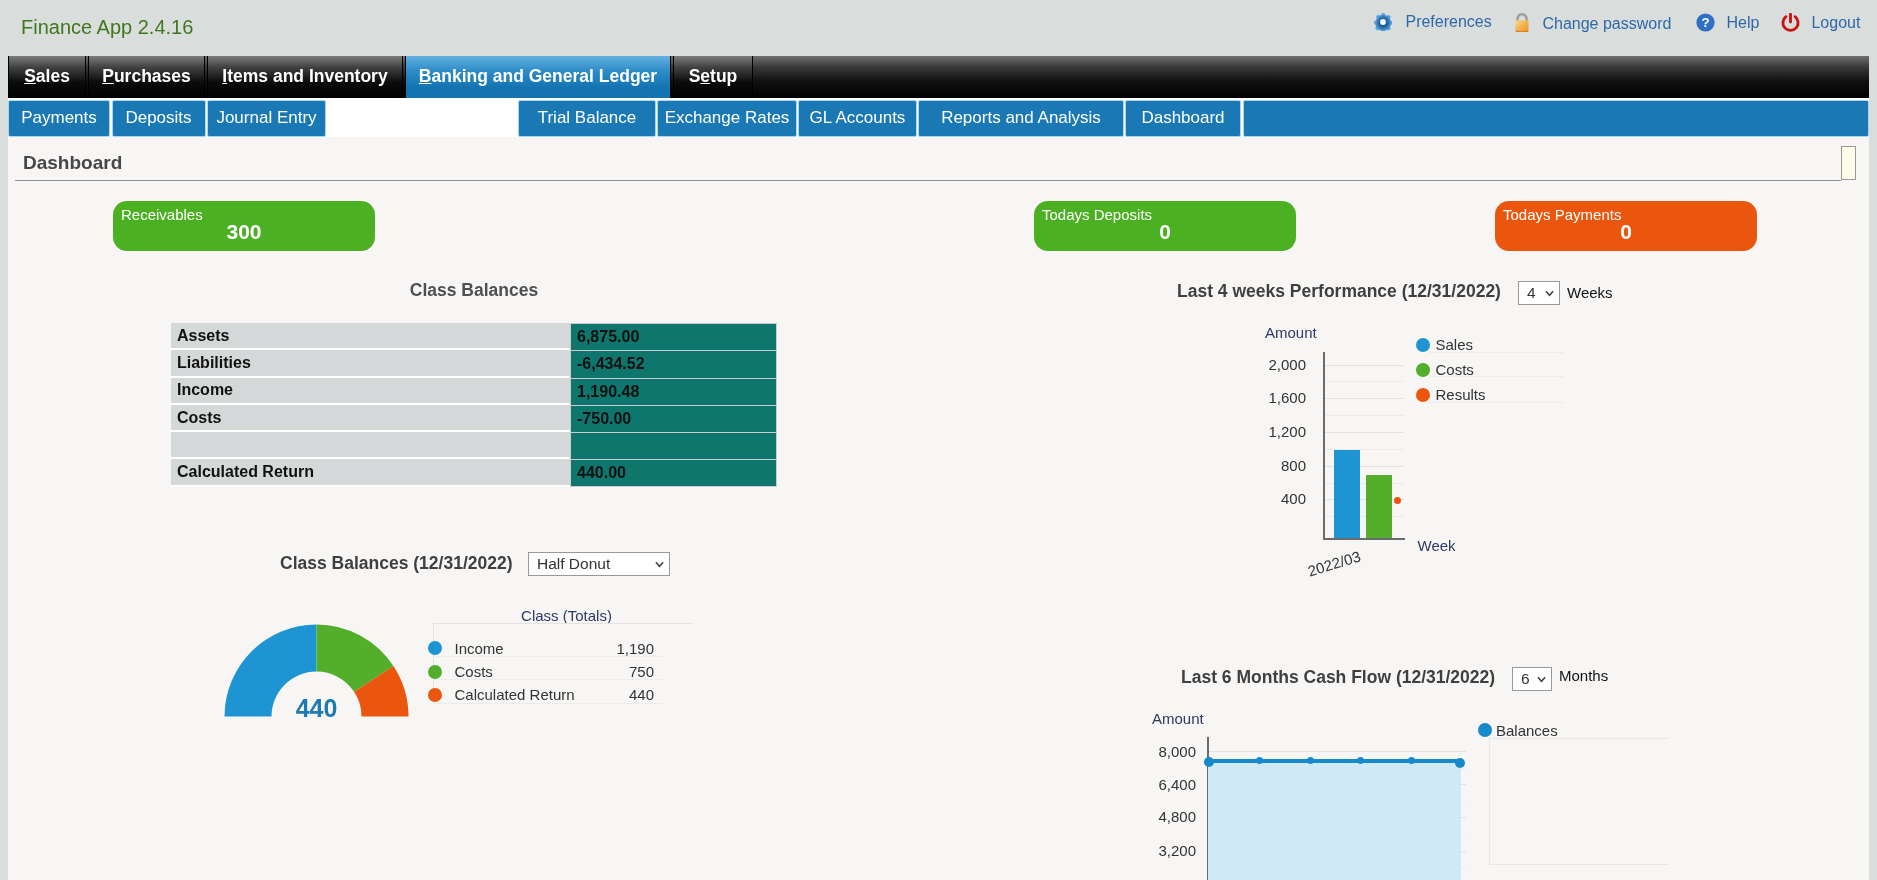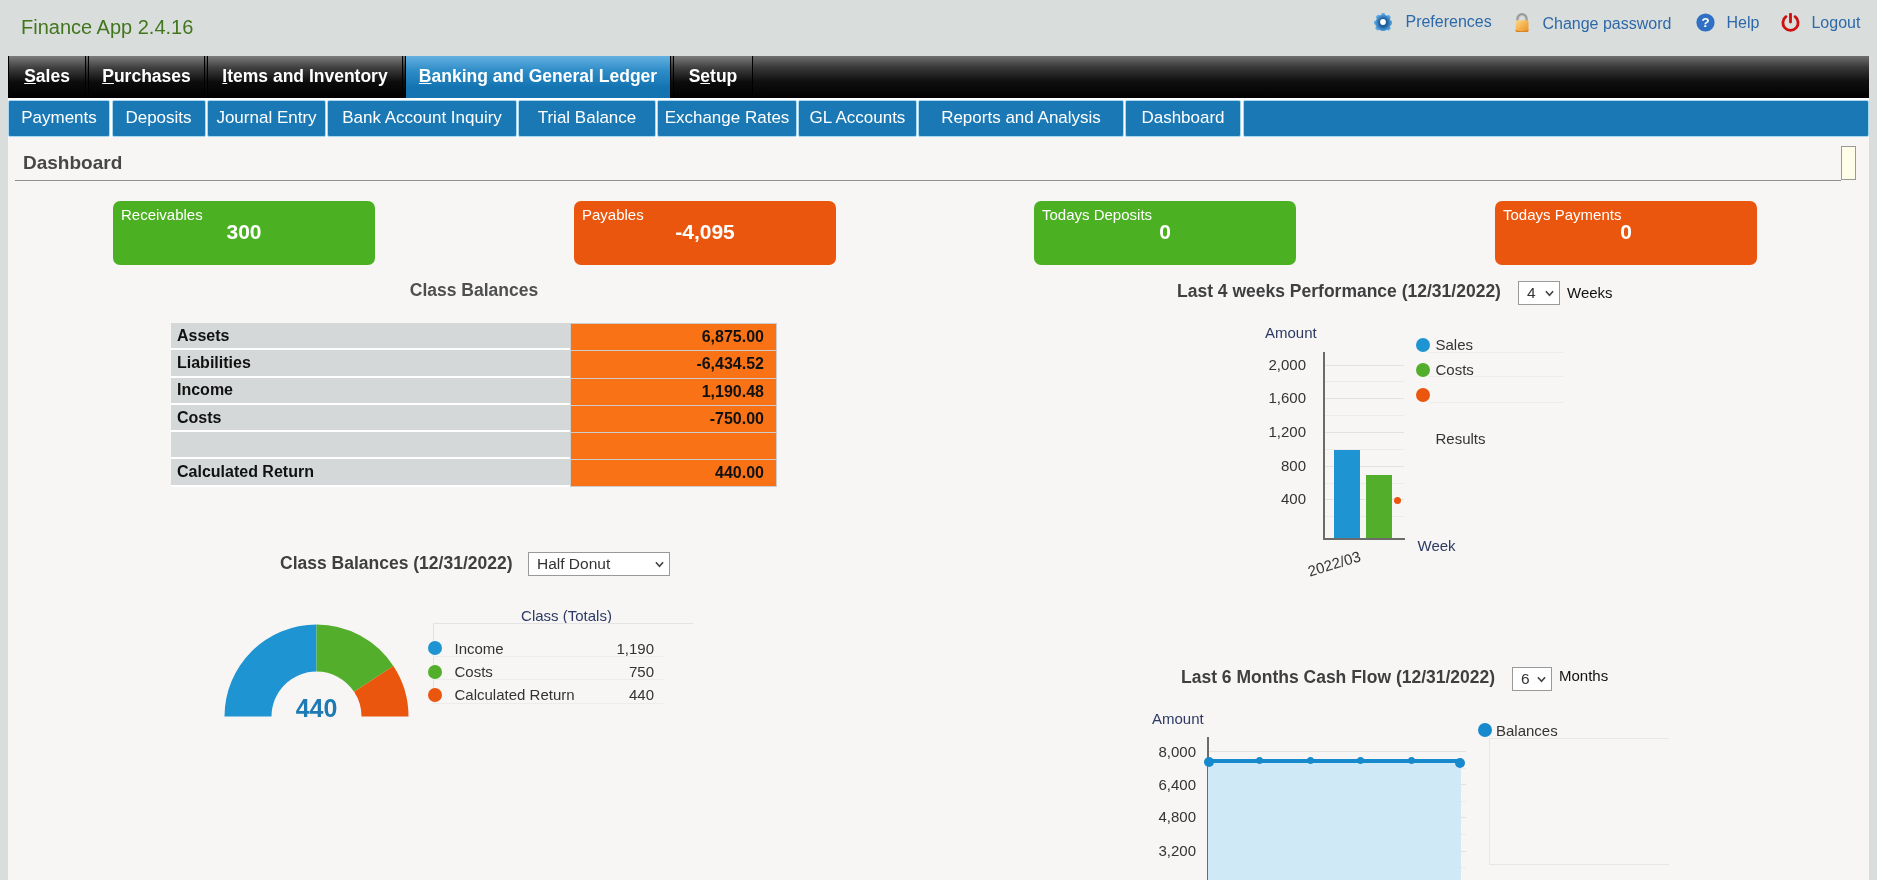--- a/index.html
+++ b/index.html
@@ -28,32 +28,32 @@
 .mitem { position:absolute; top:2px; height:37px; line-height:34px; text-align:center;
   color:#fff; font-size:17px; background:#1a78b5; border:1.5px solid #a8d8ef; border-radius:2px; }
 
 
 #content { position:absolute; left:8px; top:137px; width:1861px; height:743px; background:#f7f6f5; }
 #pghead { position:absolute; left:15px; top:15px; font-size:19px; font-weight:bold; color:#474747; }
 #pghr { position:absolute; left:7px; top:43px; width:1826px; border-top:1px solid #8d9092; }
 #pgbox { position:absolute; left:1833px; top:9px; width:15px; height:34px; background:#fdfde8; border:1px solid #999; }
 
 
-.card { position:absolute; width:262px; height:64px; border-radius:7px; color:#fff; }
+.card { position:absolute; width:262px; height:50px; border-radius:14px; color:#fff; }
 .card .lbl { position:absolute; left:8px; top:5px; font-size:15px; }
 .card .val { position:absolute; left:0; top:19px; width:100%; text-align:center; font-size:21px; font-weight:bold; }
 .green { background:#4cb122; }
 .orange { background:#ea560d; }
 
 
 #cbtitle { position:absolute; left:163px; top:143px; width:606px; text-align:center; font-size:17.5px; font-weight:bold; color:#4f4f4f; }
 #cbtable { position:absolute; left:163px; top:186px; border-collapse:separate; border-spacing:0; }
 #cbtable td { height:27.3px; font-size:16px; font-weight:bold; color:#111; padding:0 12px 0 6px; }
 #cbtable td.l { width:399px; background:#d5d8d8; border-bottom:2px solid #fff; }
-#cbtable td.r { width:207px; background:#f97316; text-align:right; border:1px solid #ccc; border-bottom:none; }
+#cbtable td.r { width:207px; background:#0f766e; border:1px solid #ccc; border-bottom:none; }
 #cbtable tr:last-child td.r { border-bottom:1px solid #ccc; }
 
 
 .navy { color:#2c3a64; font-size:15px; line-height:18px; }
 .charttitle { font-size:17.5px; font-weight:bold; color:#3f3f3f; white-space:nowrap; }
 .sel { position:absolute; background:#fff; border:1px solid #999; font-size:15.5px; color:#333; }
 .sel .ar { position:absolute; right:5px; top:50%; margin-top:-4px; width:9px; height:9px; }
 .axislabel { position:absolute; font-size:15px; line-height:18px; color:#333; text-align:right; }
 .gridline { position:absolute; height:1px; background:#e2e2e2; }
 .legdot { position:absolute; border-radius:50%; width:14px; height:14px; }
@@ -119,41 +119,36 @@
     <div class="tab" style="left:80px; width:117px;"><u>P</u>urchases</div>
     <div class="tab active" style="left:397px; width:266px;"><u>B</u>anking and General Ledger</div>
     <div class="tab" style="left:199px; width:196px;"><u>I</u>tems and Inventory</div>
     <div class="tab" style="left:665px; width:80px;">S<u>e</u>tup</div>
   </div>
 
   <div id="menubar">
     <div class="mitem" style="left:0px; width:102px;">Payments</div>
     <div class="mitem" style="left:103.5px; width:94px;">Deposits</div>
     <div class="mitem" style="left:199px; width:119px;">Journal Entry</div>
-    <div class="mitem" style="left:319px; width:190px;">Bank Account Inquiry</div>
     <div class="mitem" style="left:510px; width:138px;">Trial Balance</div>
     <div class="mitem" style="left:649px; width:140px;">Exchange Rates</div>
     <div class="mitem" style="left:790px; width:119px;">GL Accounts</div>
     <div class="mitem" style="left:910px; width:206px;">Reports and Analysis</div>
     <div class="mitem" style="left:1117px; width:116px;">Dashboard</div>
     <div class="mitem" style="left:1234.5px; width:626px;">&nbsp;</div>
   </div>
 
   <div id="content">
     <div id="pghead">Dashboard</div>
     <div id="pghr"></div>
     <div id="pgbox"></div>
 
     <div class="card green" style="left:105px; top:64px;">
       <div class="lbl">Receivables</div>
         <div class="val">300</div>
-    </div>
-    <div class="card orange" style="left:566px; top:64px;">
-      <div class="lbl">Payables</div>
-        <div class="val">-4,095</div>
     </div>
     <div class="card green" style="left:1026px; top:64px;">
       <div class="lbl">Todays Deposits</div>
         <div class="val">0</div>
     </div>
     <div class="card orange" style="left:1487px; top:64px;">
       <div class="lbl">Todays Payments</div>
         <div class="val">0</div>
     </div>
 
@@ -225,21 +220,21 @@
     <div class="navy abs" style="left:1409.5px; top:400px;">Week</div>
 
     <div class="legline" style="left:1421px; top:214.5px; width:135px;"></div>
     <div class="legline" style="left:1421px; top:239.4px; width:135px;"></div>
     <div class="legline" style="left:1421px; top:264.8px; width:135px;"></div>
     <div class="legdot" style="left:1407.5px; top:200.7px; background:#1e95d2;"></div>
     <div class="legtext" style="left:1427.5px; top:199px;">Sales</div>
     <div class="legdot" style="left:1407.5px; top:225.7px; background:#52ae2b;"></div>
     <div class="legtext" style="left:1427.5px; top:224px;">Costs</div>
     <div class="legdot" style="left:1407.5px; top:251px; background:#ea560d;"></div>
-    <div class="legtext" style="left:1427.5px; top:249.4px;margin-top:44px;">Results</div>
+    <div class="legtext" style="left:1427.5px; top:249.4px;">Results</div>
 
     <div class="charttitle abs" style="left:272px; top:416px;">Class Balances (12/31/2022)</div>
     <div class="sel" style="left:520px; top:415px; width:142px; height:24px; line-height:22px; padding-left:8px;">Half Donut
       <svg class="ar" viewBox="0 0 10 10">
           <path d="M1 2.5 L5 7 L9 2.5" fill="none" stroke="#444" stroke-width="1.8"></path>
         </svg>
     </div>
 
     <svg class="abs" style="left:216px; top:486px;" width="185" height="94" viewBox="0 0 185 94">
       <path d="M0.5 93.5 A92 92 0 0 1 92.5 1.5 L92.5 48.5 A45 45 0 0 0 47.5 93.5 Z" fill="#1e95d2"></path>

